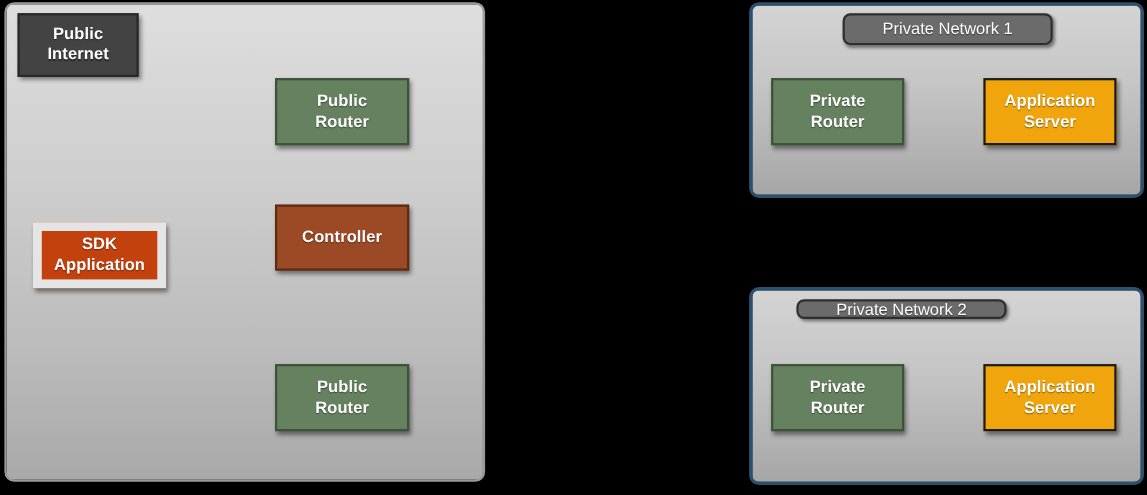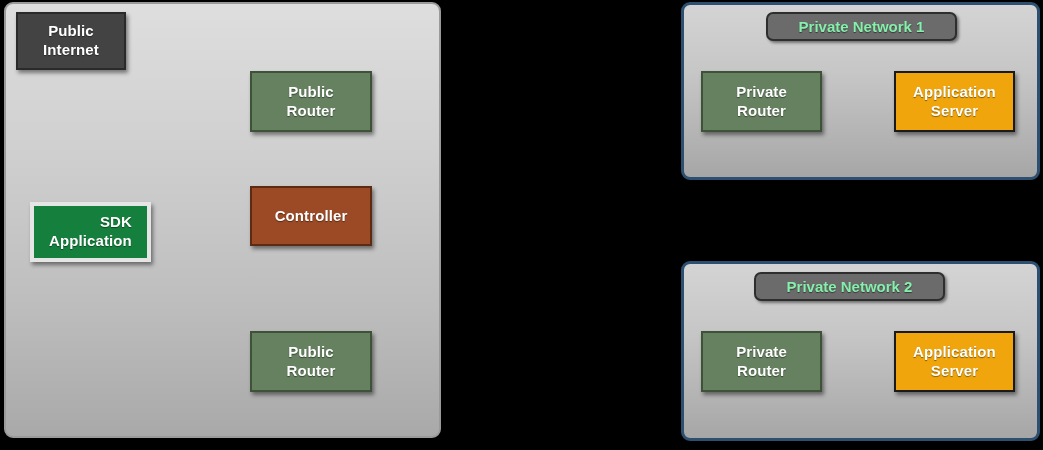--- a/index.html
+++ b/index.html
@@ -47,33 +47,33 @@
     line-height: 1.25;
     letter-spacing: 0.1px;
     text-shadow: 0 1px 1px rgba(0,0,0,0.45);
     box-shadow: 2px 3px 4px rgba(0,0,0,0.45);
     user-select: none;
   }
   .node .lbl { display: block; white-space: pre-line; }
 
   .node-dark   { background: #434343; border: 2px solid #2a2a2a; }
   .node-green  { background: #65815f; border: 2px solid #3d5238; }
-  .node-slate  { background: #15803d; border: 4px solid #e5e5e5; text-align: right; }
+  .node-slate  { background: #c2410c; border: 8px solid #e5e5e5; }
   .node-rust   { background: #9c4a26; border: 2px solid #5d2a13; }
   .node-orange { background: #f0a50c; border: 2px solid #1a1a1a; }
 
   
   .badge {
     position: absolute;
     box-sizing: border-box;
     border-radius: 7px;
     background: #6b6b6b;
     border: 2px solid #2e2e2e;
-    color: #86efac;
-    font-weight: bold;
+    color: #ffffff;
+    font-weight: normal;
     font-size: 15px;
     display: flex;
     align-items: center;
     justify-content: center;
     text-shadow: 0 1px 1px rgba(0,0,0,0.5);
     box-shadow: 2px 2px 3px rgba(0,0,0,0.45);
     user-select: none;
   }
 </style>
 </head>
@@ -121,21 +121,21 @@
   </div>
 
   <div class="node node-orange" style="left:894px; top:71px; width:121px; height:61px;">
     <span class="lbl">Application
 Server</span>
   </div>
 
   <div class="panel panel-private" style="left:681px; top:261px; width:359px; height:180px;">
   </div>
 
-  <div class="badge" style="left:754px; top:272px; width:191px; height:29px;">
+  <div class="badge" style="left:724px; top:272px; width:191px; height:18px;">
     <span>Private Network 2</span>
   </div>
 
   <div class="node node-green" style="left:701px; top:331px; width:121px; height:61px;">
     <span class="lbl">Private
 Router</span>
   </div>
 
   <div class="node node-orange" style="left:894px; top:331px; width:121px; height:61px;">
     <span class="lbl">Application

